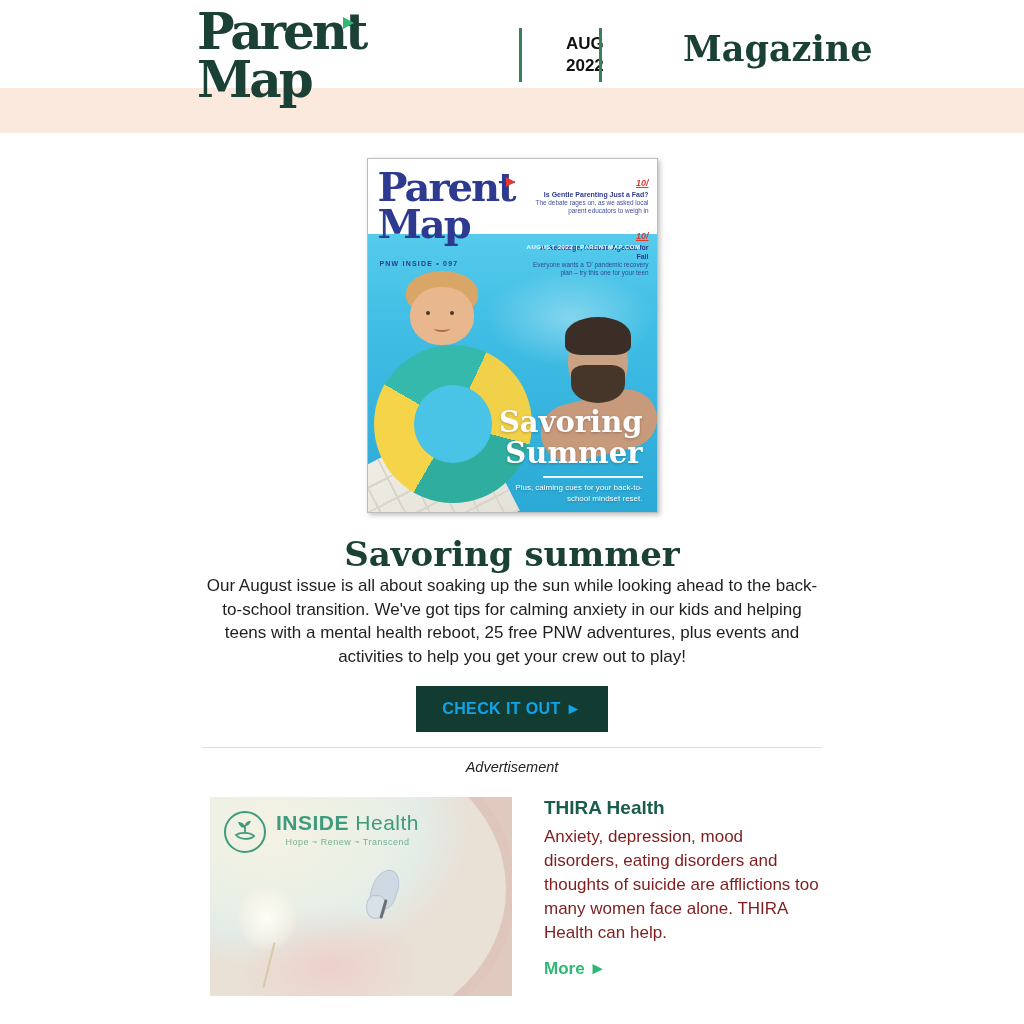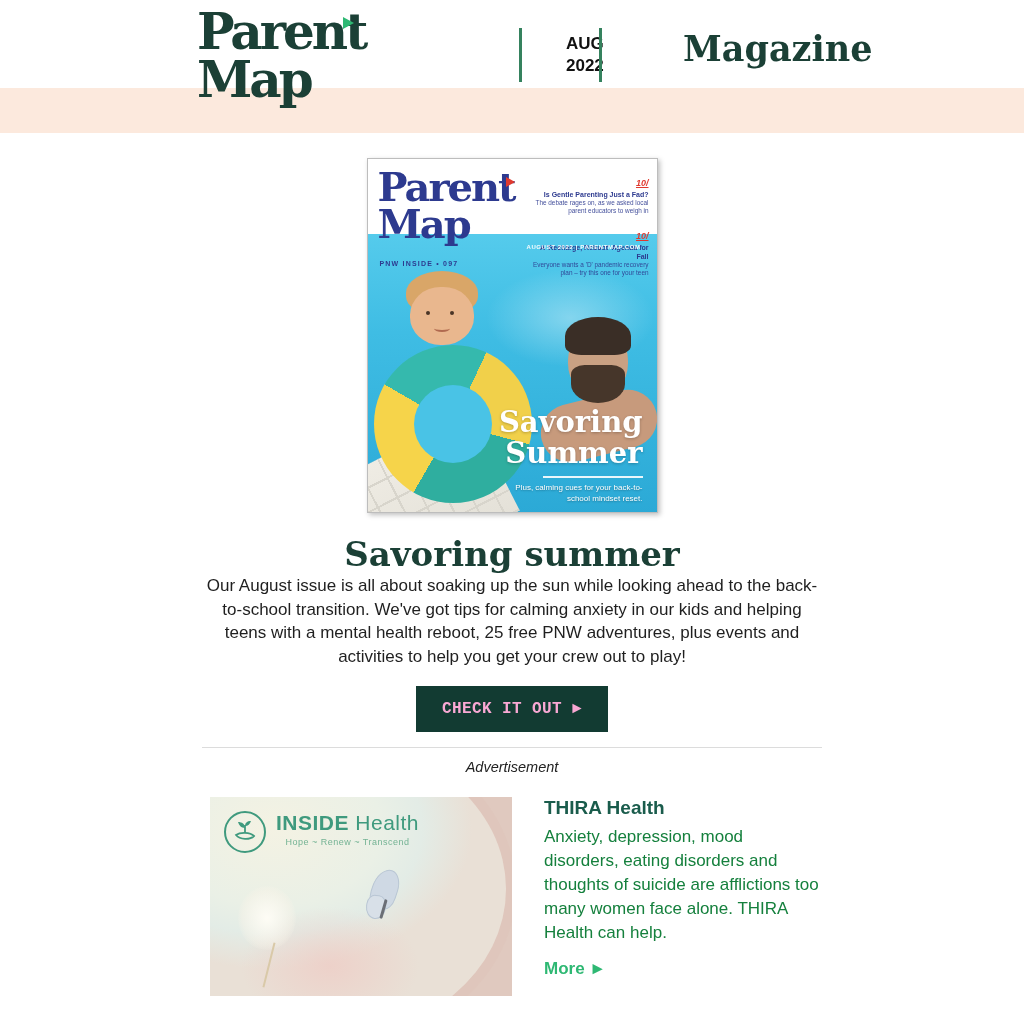--- a/index.html
+++ b/index.html
@@ -93,22 +93,22 @@
                 background:rgba(255,255,255,0.9); z-index:6; }
   .cover-caption { position:absolute; right:14px; top:324px; width:128px; text-align:right;
                    color:#ffffff; font-size:8px; line-height:1.35; z-index:6;
                    text-shadow:0 1px 2px rgba(0,0,0,0.3); }
 
   
   .story-title { margin-top:21px; text-align:center; color:#1b4036;
                  font-family:"DejaVu Serif", serif; font-weight:bold; font-size:34px; }
   .story-body { text-align:center; color:#1f1f1f;
                 font-size:17px; line-height:23.5px; }
-  .cta { display:block; margin:18px auto 0 auto; background:#123b32; color:#f9a8d4;
-         border:none; font-family:Liberation Mono, monospace; font-weight:bold;
+  .cta { display:block; margin:18px auto 0 auto; background:#123b32; color:#0ea5e9;
+         border:none; font-family:Liberation Sans, sans-serif; font-weight:bold;
          font-size:16px; letter-spacing:0.4px; padding:14px 26px; cursor:pointer; }
 
   .divider { margin-top:15px; border:none; border-top:1px solid #dcdcdc; }
   .ad-label { margin-top:11px; text-align:center; font-style:italic; font-size:14.5px; color:#222; }
 
   
   .ad-row { margin-top:22px; display:flex; }
   .ad-image { position:relative; width:302px; height:199px; margin-left:8px;
               background:#e0c9bf; overflow:hidden; flex:none; cursor:pointer; }
   .ad-blob { position:absolute; left:-64px; top:-58px; width:360px; height:300px;
@@ -134,21 +134,21 @@
   .thira-logo { position:absolute; left:14px; top:14px; display:flex; align-items:flex-start; }
   .thira-mark { width:42px; height:42px; border:2px solid #3f9a7e; border-radius:50%;
                 flex:none; display:flex; align-items:center; justify-content:center; }
   .thira-words { margin-left:10px; }
   .thira-name { font-size:21px; color:#3f9a7e; letter-spacing:0.5px; }
   .thira-name .bold { font-weight:bold; }
   .thira-tagline { margin-top:2px; text-align:center; font-size:9px; color:#74b394; letter-spacing:0.5px; }
 
   .ad-text { margin-left:32px; width:285px; }
   .ad-heading { color:#1a5c4c; font-weight:bold; font-size:19px; }
-  .ad-body { margin-top:6px; color:#15803d; font-size:17px; line-height:24px; }
+  .ad-body { margin-top:6px; color:#7f1d1d; font-size:17px; line-height:24px; }
   .ad-more { display:inline-block; margin-top:14px; color:#2eb873; font-weight:bold;
              font-size:17px; text-decoration:none; cursor:pointer; }
 </style>
 </head>
 <body>
 
 <div class="header">
   <div class="peach-bar"></div>
 
   <div class="logo">

